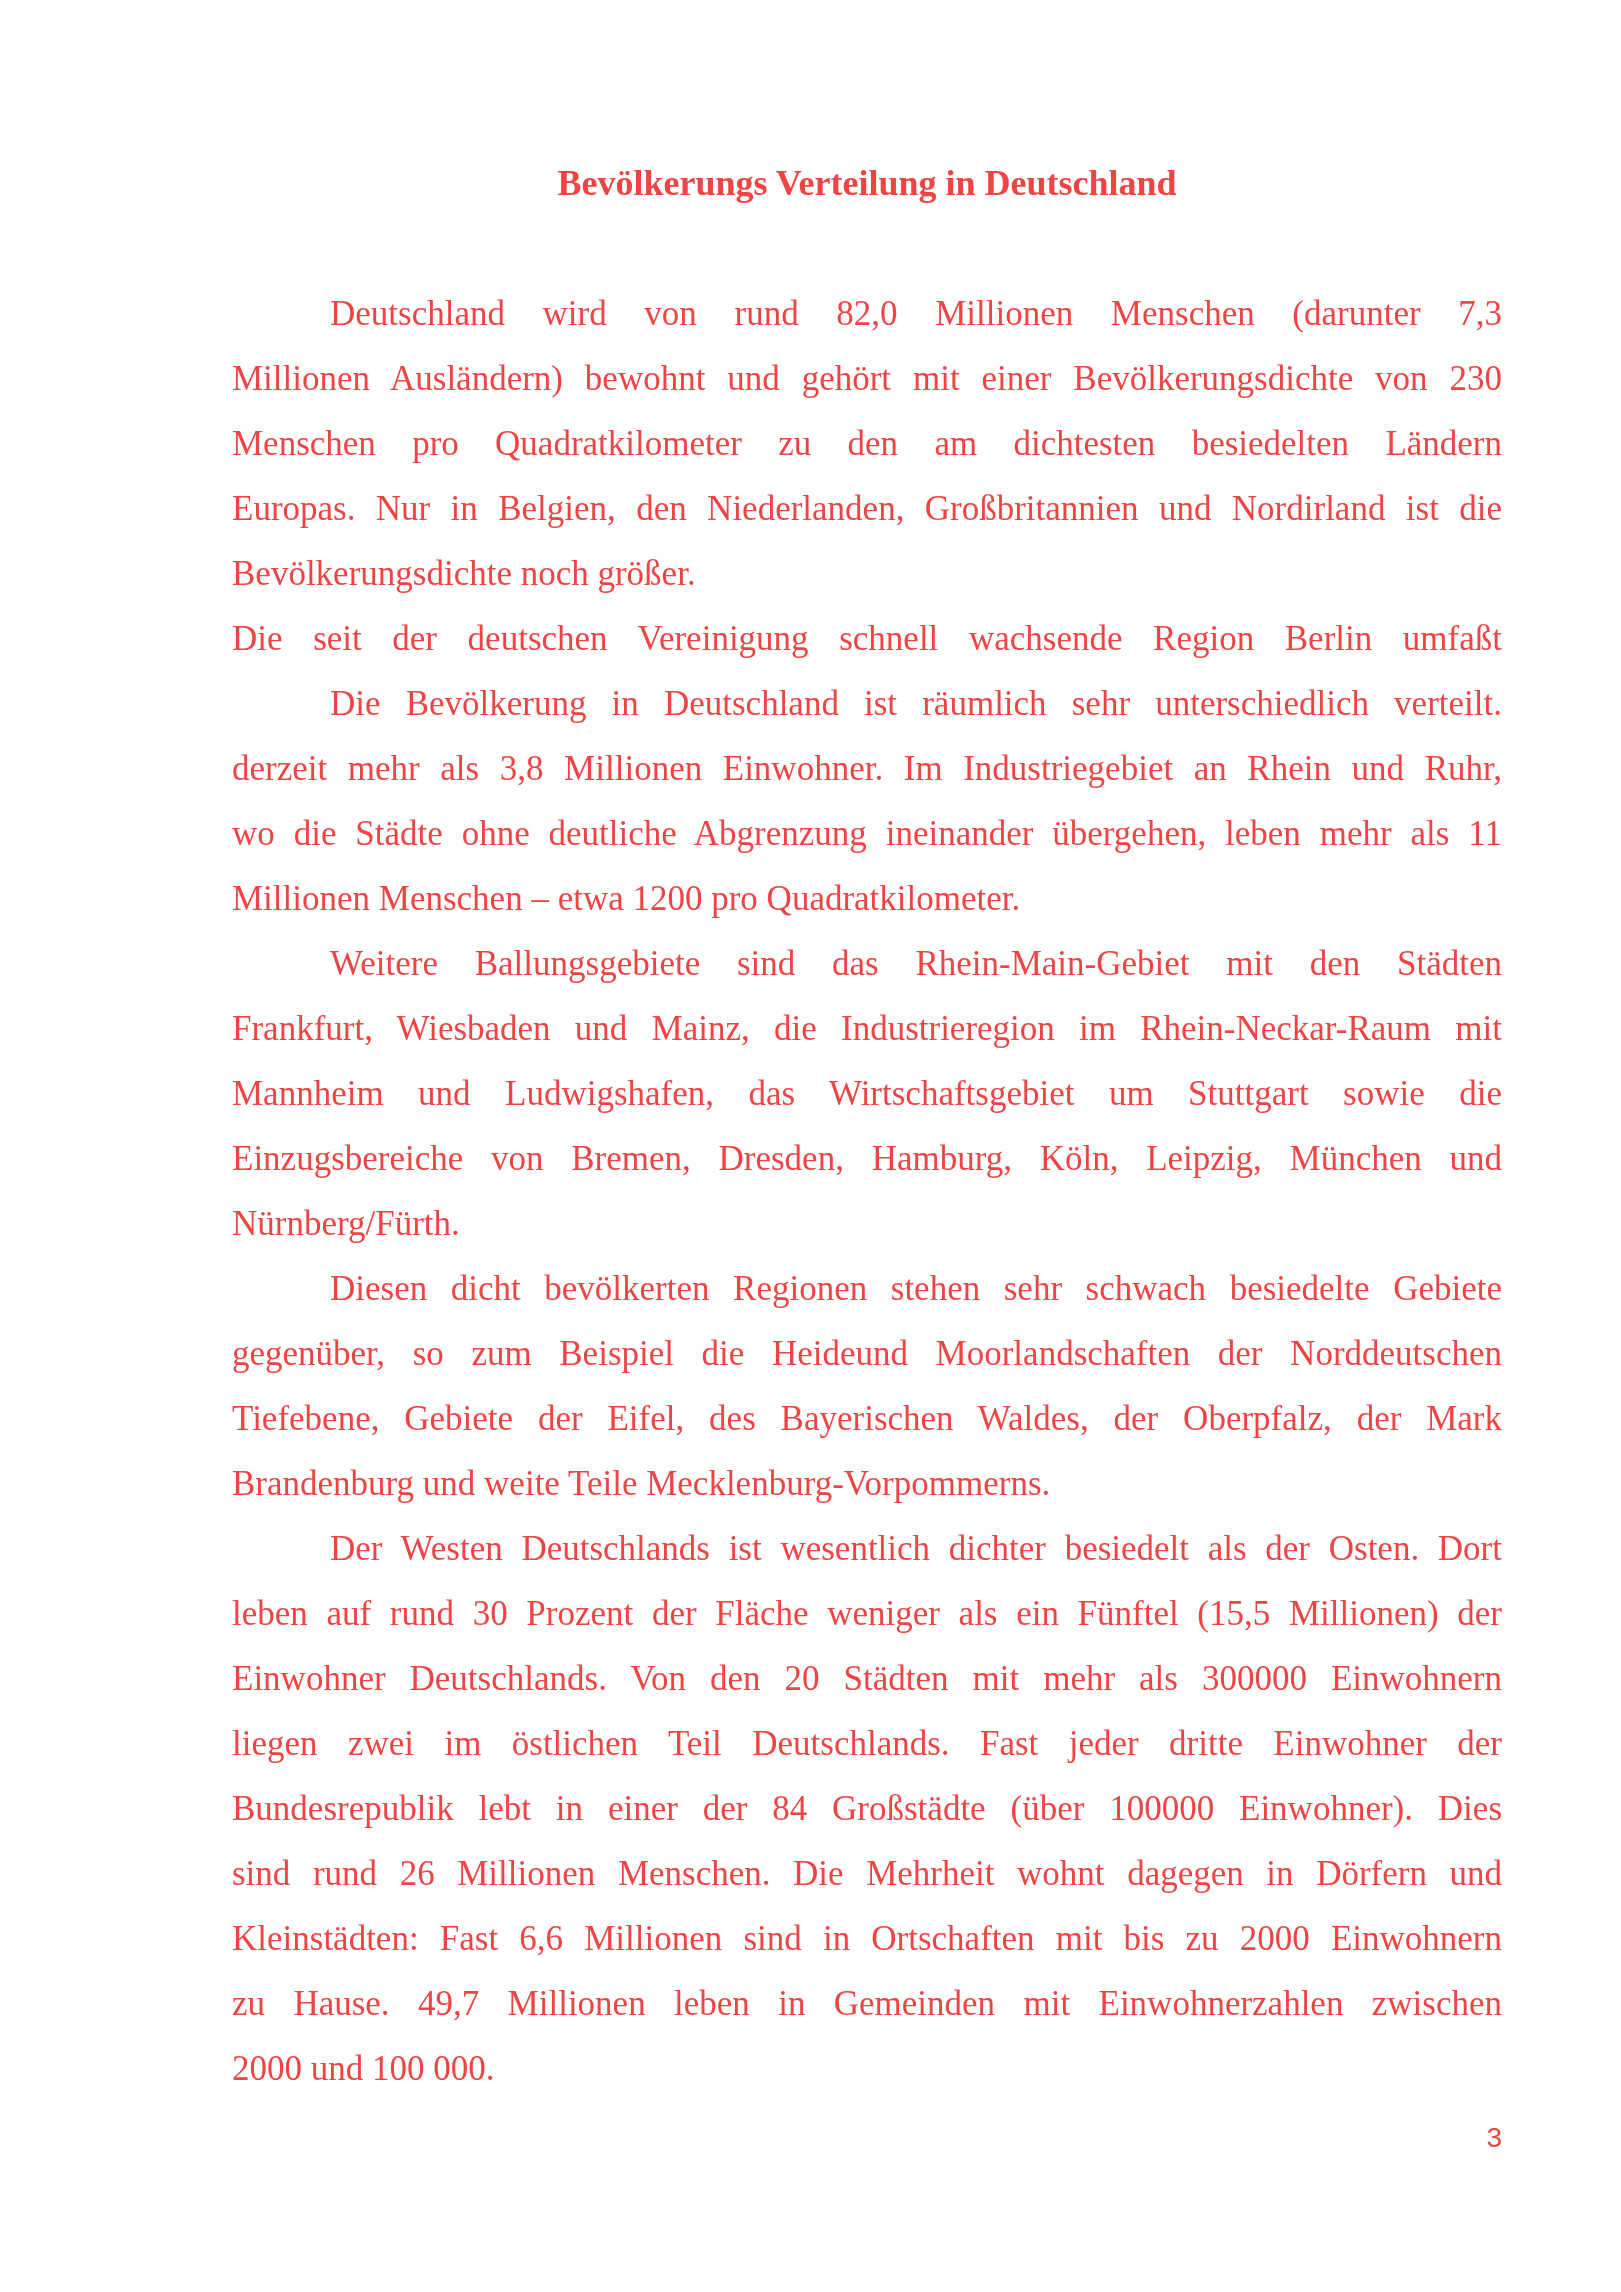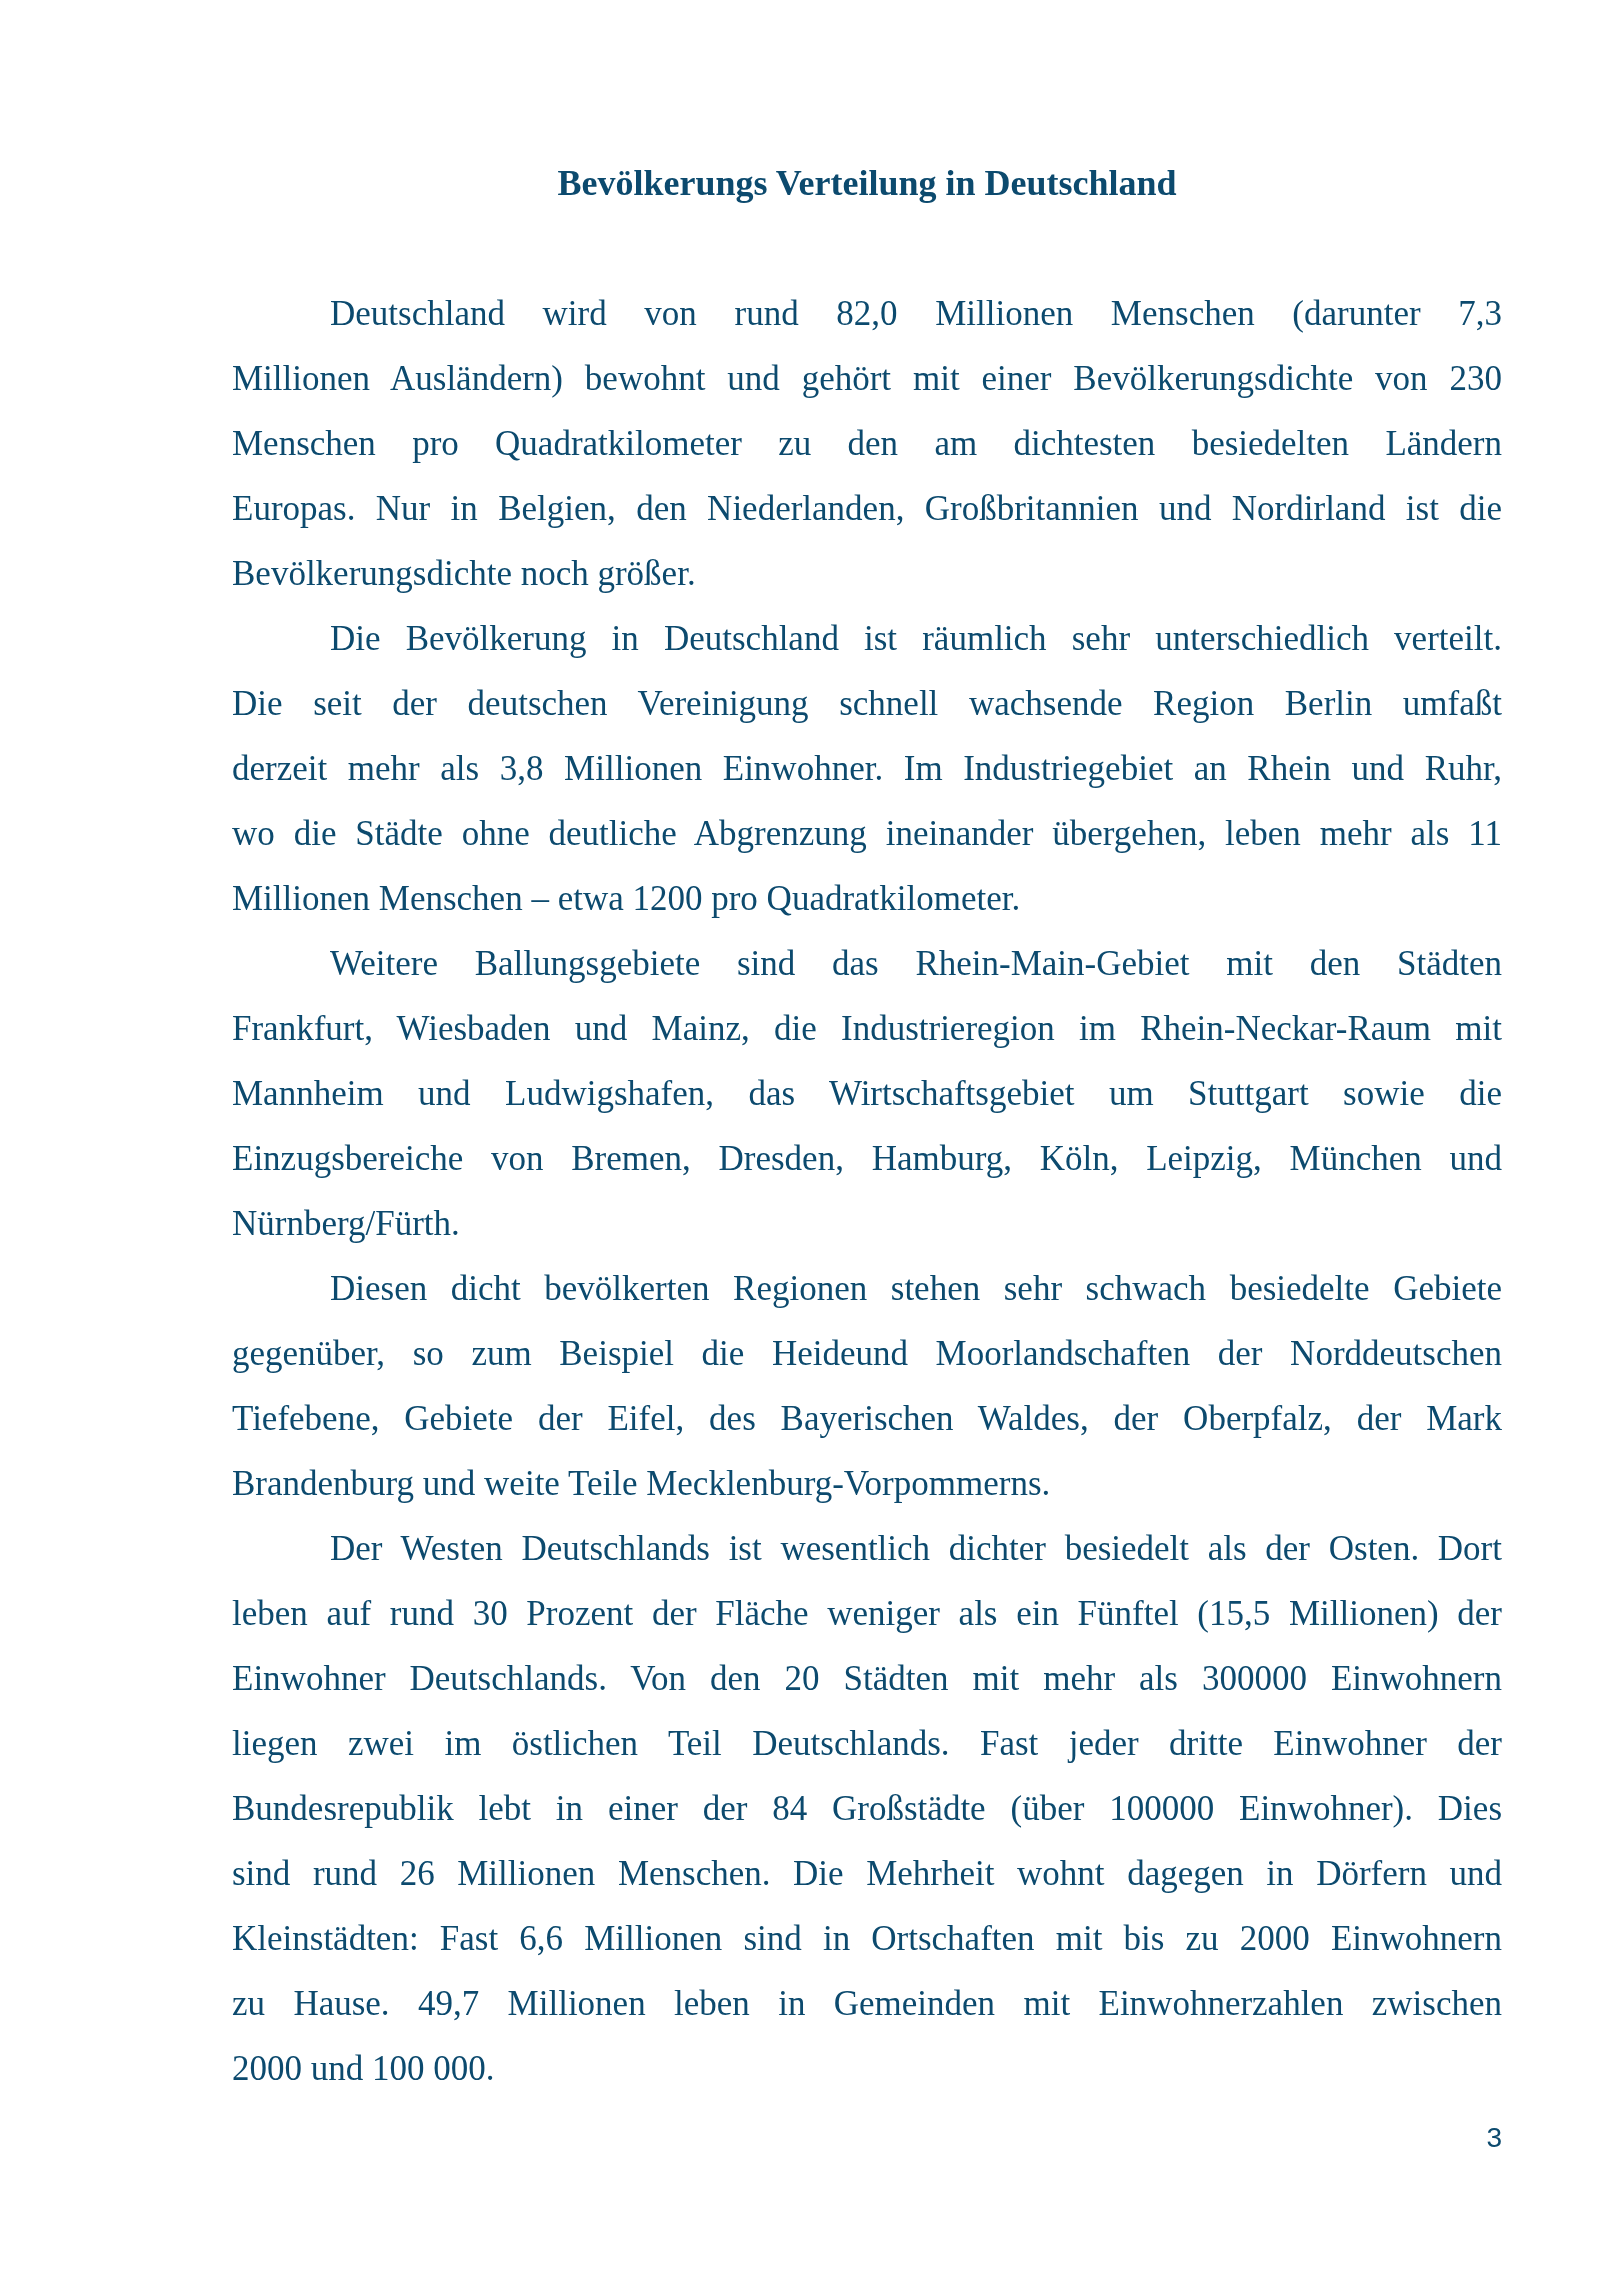--- a/index.html
+++ b/index.html
@@ -5,21 +5,21 @@
   html, body {
     margin: 0;
     padding: 0;
     background: #ffffff;
   }
   .page {
     position: relative;
     width: 1621px;
     height: 2293px;
     background: #ffffff;
-    color: #0c4a6e;
+    color: #ef4444;
     font-family: "Liberation Serif", "DejaVu Serif", serif;
     overflow: hidden;
   }
   .doc {
     position: absolute;
     left: 232px;
     top: 151px;
     width: 1270px;
   }
   .line {
@@ -60,22 +60,22 @@
 <div class="page">
   <div class="doc">
     <div class="line title">Bevölkerungs Verteilung in Deutschland</div>
     <div class="spacer"></div>
     <div id="paragraphs">
         <div class="line j first">Deutschland wird von rund 82,0 Millionen Menschen (darunter 7,3</div>
         <div class="line j">Millionen Ausländern) bewohnt und gehört mit einer Bevölkerungsdichte von 230</div>
         <div class="line j">Menschen pro Quadratkilometer zu den am dichtesten besiedelten Ländern</div>
         <div class="line j">Europas. Nur in Belgien, den Niederlanden, Großbritannien und Nordirland ist die</div>
         <div class="line">Bevölkerungsdichte noch größer.</div>
+        <div class="line j">Die seit der deutschen Vereinigung schnell wachsende Region Berlin umfaßt</div>
         <div class="line j first">Die Bevölkerung in Deutschland ist räumlich sehr unterschiedlich verteilt.</div>
-        <div class="line j">Die seit der deutschen Vereinigung schnell wachsende Region Berlin umfaßt</div>
         <div class="line j">derzeit mehr als 3,8 Millionen Einwohner. Im Industriegebiet an Rhein und Ruhr,</div>
         <div class="line j">wo die Städte ohne deutliche Abgrenzung ineinander übergehen, leben mehr als 11</div>
         <div class="line">Millionen Menschen – etwa 1200 pro Quadratkilometer.</div>
         <div class="line j first">Weitere Ballungsgebiete sind das Rhein-Main-Gebiet mit den Städten</div>
         <div class="line j">Frankfurt, Wiesbaden und Mainz, die Industrieregion im Rhein-Neckar-Raum mit</div>
         <div class="line j">Mannheim und Ludwigshafen, das Wirtschaftsgebiet um Stuttgart sowie die</div>
         <div class="line j">Einzugsbereiche von Bremen, Dresden, Hamburg, Köln, Leipzig, München und</div>
         <div class="line">Nürnberg/Fürth.</div>
         <div class="line j first">Diesen dicht bevölkerten Regionen stehen sehr schwach besiedelte Gebiete</div>
         <div class="line j">gegenüber, so zum Beispiel die Heideund Moorlandschaften der Norddeutschen</div>

